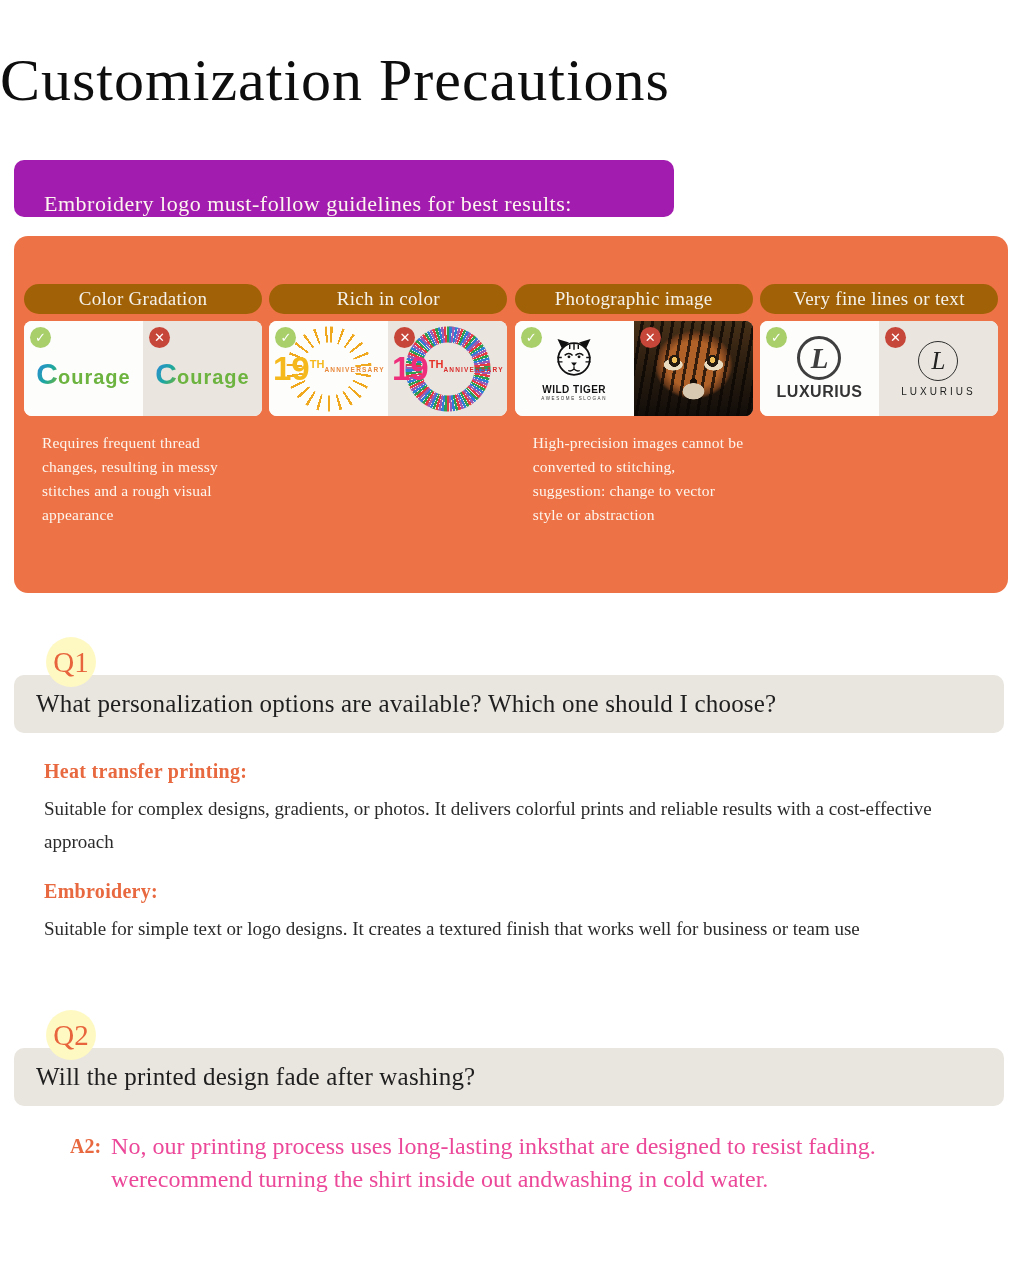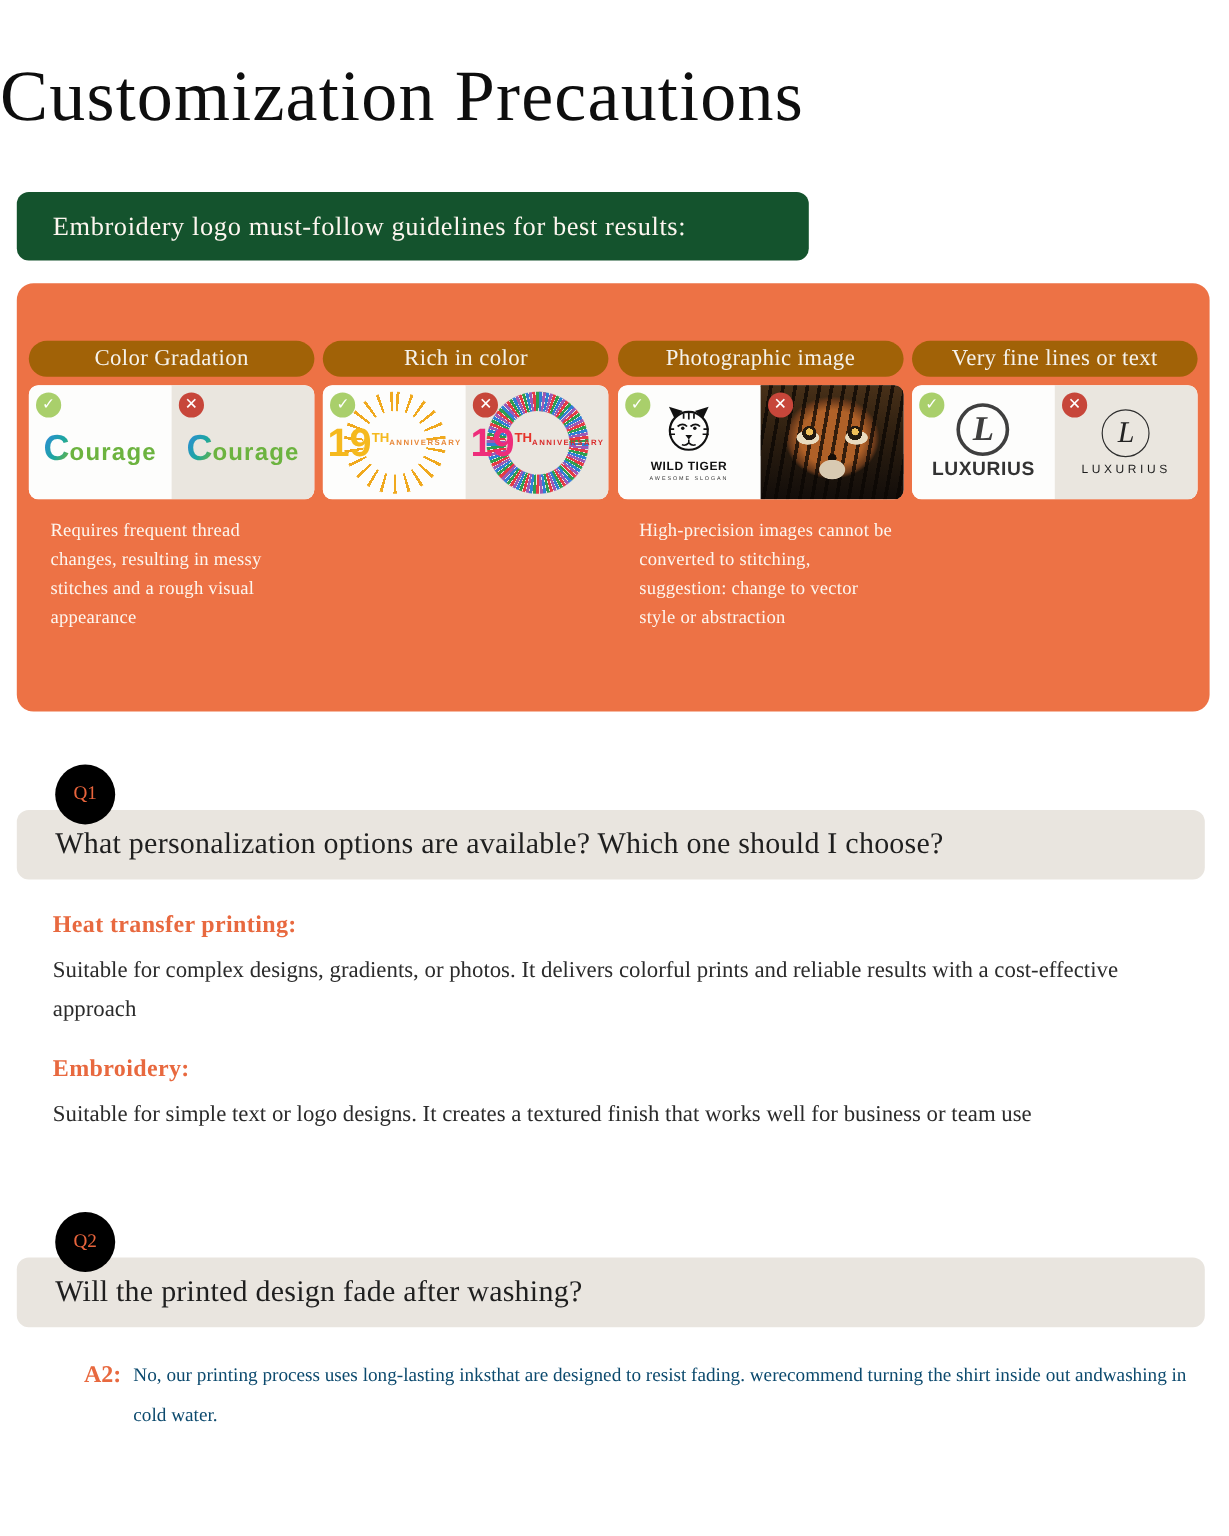--- a/index.html
+++ b/index.html
@@ -13,22 +13,22 @@
   
   .page-title {
     position:absolute; top:46px; left:0; width:100%;
     font-size:60px; font-weight:500;
     color:#0e0e0e; letter-spacing:1px;
   }
 
   
   .banner {
     position:absolute; left:14px; top:160px; width:660px; height:57px;
-    background:#14532d; border-radius:10px;
-    display:flex; align-items:center; padding-left:30px;
+    background:#a21caf; border-radius:10px;
+    display:flex; align-items:flex-end; padding-left:30px;
     color:#fdf6ef; font-size:22px; letter-spacing:.5px;
   }
 
   
   .panel {
     position:absolute; left:14px; top:236px; width:994px; height:357px;
     background:#ED7245; border-radius:14px;
     padding:48px 10px 0 10px;
     display:flex; justify-content:space-between; gap:6px;
   }
@@ -125,44 +125,44 @@
                font-weight:bold; font-size:29px; color:#3f3f3f; }
   .mono.thin { width:40px; height:40px; border:1.3px solid #2e2e2e;
                font-size:25px; color:#222; }
   .lux { font-family:"Liberation Sans", sans-serif; }
   .lux.bold { font-weight:bold; font-size:16px; color:#333; letter-spacing:.5px; margin-top:3px; }
   .lux.thin { font-size:10px; letter-spacing:3px; color:#1d1d1d; margin-top:5px; }
 
   
   .qbadge {
     position:absolute; left:46px; width:50px; height:50px; border-radius:50%;
-    background:#000000; color:#E8643C; font-size:16px;
+    background:#fef9c3; color:#E8643C; font-size:29px;
     display:flex; align-items:center; justify-content:center; z-index:2;
   }
   #q1-badge { top:637px; } #q2-badge { top:1010px; }
   .qbar {
     position:absolute; left:14px; width:990px; height:58px;
     background:#E9E5DF; border-radius:10px;
-    display:flex; align-items:center; padding-left:32px;
+    display:flex; align-items:center; padding-left:22px;
     font-size:25px; color:#1f1f1f; letter-spacing:.2px;
   }
   #q1-bar { top:675px; } #q2-bar { top:1048px; }
 
   .opt-head { position:absolute; left:44px; font-size:20px; font-weight:bold;
               color:#E8693F; letter-spacing:.3px; }
   .opt-body { position:absolute; left:44px; width:952px; font-size:19px;
               line-height:33px; color:#2b2b2b; }
   #opt1-head { top:760px;text-align:center; } #opt1-body { top:792px; }
   #opt2-head { top:880px; } #opt2-body { top:912px; }
 
   .answer { position:absolute; left:44px; top:1130px; width:940px;
             display:flex; align-items:flex-start;margin-left:26px; }
   .ans-label { color:#E8693F; font-size:20px; font-weight:bold; line-height:33px;
                margin-right:10px; flex:0 0 auto; }
-  .ans-text  { font-size:16px; line-height:33px; color:#0c4a6e; width:890px; }
+  .ans-text  { font-size:24px; line-height:33px; color:#ec4899; width:890px; }
 </style>
 </head>
 <body>
 
 <h1 class="page-title">Customization Precautions</h1>
 
 <div class="banner">
   <span>Embroidery logo must-follow guidelines for best results:</span>
 </div>
 

